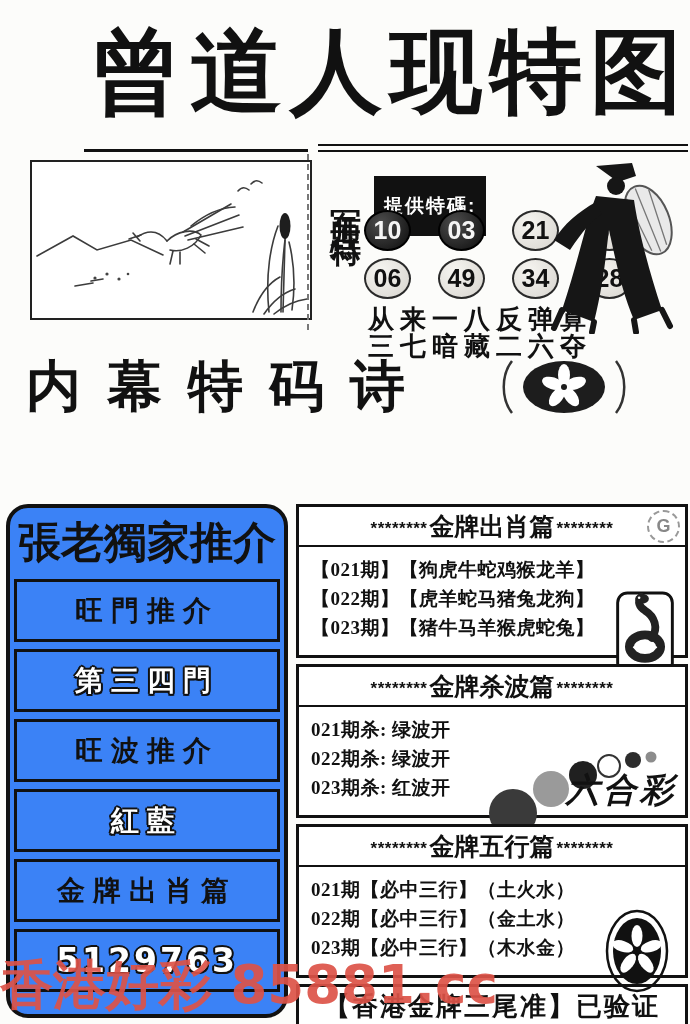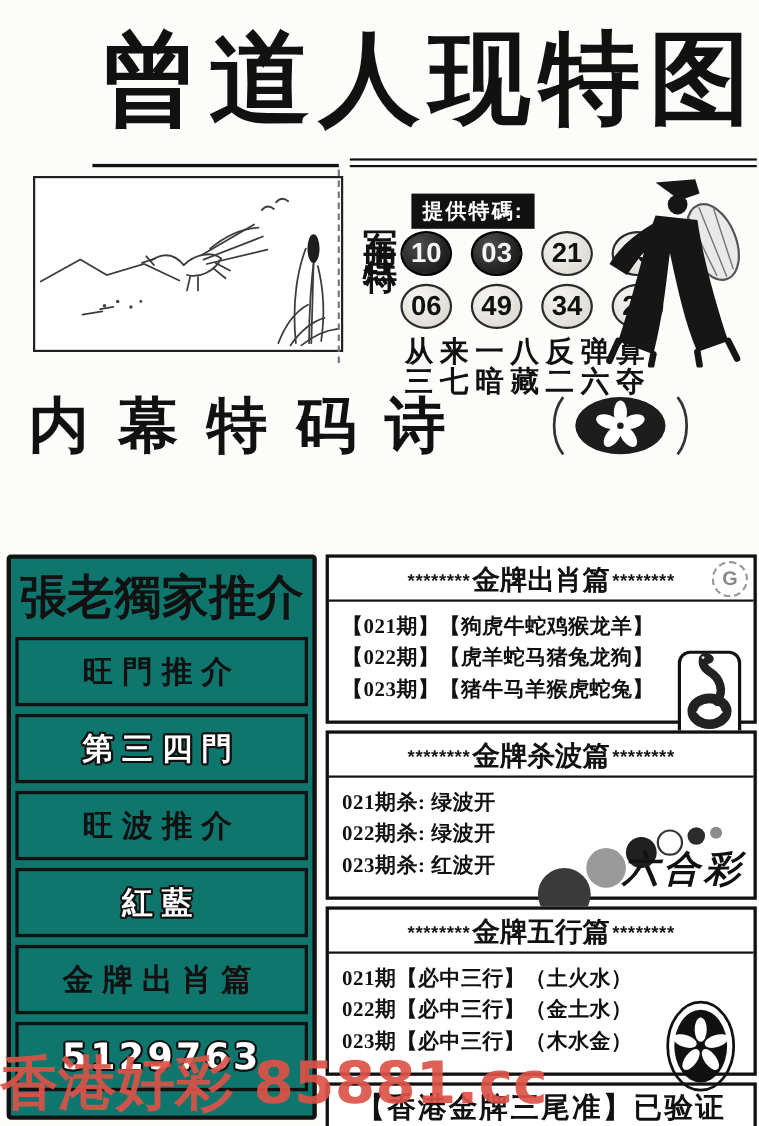--- a/index.html
+++ b/index.html
@@ -16,22 +16,22 @@
   
   .pic-box{position:absolute;left:30px;top:160px;width:282px;height:160px;
            border:2px solid #222;background:#fff;box-sizing:border-box;}
   .pic-box svg{width:100%;height:100%;}
   .vdash{position:absolute;left:307px;top:154px;height:176px;border-left:2px dashed #777;}
   
   .advisor{position:absolute;left:316px;top:152px;width:372px;height:186px;}
   .v-label{position:absolute;left:8px;top:32px;writing-mode:vertical-rl;text-orientation:upright;
            font-size:31px;font-weight:700;letter-spacing:9px;font-family:"Liberation Serif",serif;}
   .tip-chip{position:absolute;left:58px;top:24px;background:#111;color:#fff;font-size:19px;
-            font-weight:700;padding:3px 10px;letter-spacing:2px;}
-  .balls-row{position:absolute;display:flex;gap:17px;}
+            font-weight:700;padding:17px 10px;letter-spacing:2px;}
+  .balls-row{position:absolute;display:flex;gap:27px;}
   .row1{left:48px;top:58px;}
   .row2{left:48px;top:106px;}
   .ball{width:47px;height:41px;border:2px solid #2a2a2a;border-radius:50%;display:flex;
         align-items:center;justify-content:center;font-size:25px;font-weight:800;
         background:radial-gradient(circle at 35% 30%, #f6f5f1, #d7d4ce);box-sizing:border-box;}
   .ball.dark{background:radial-gradient(circle at 35% 30%, #4d4d4d, #0b0b0b);
              color:#f5f5f5;border-color:#000;}
   .adv-line{position:absolute;left:52px;font-size:26px;font-weight:800;letter-spacing:6px;
             font-family:"Liberation Serif",serif;}
   .al1{top:150px;} .al2{top:177px;}
@@ -40,22 +40,22 @@
   .poem-title{position:absolute;left:26px;top:350px;font-size:55px;font-weight:900;
               letter-spacing:26px;font-family:"DejaVu Sans",sans-serif;}
   .seal{position:absolute;left:498px;top:358px;width:132px;height:58px;}
   .poem-rows{position:absolute;left:30px;top:422px;width:640px;}
   .poem-row{display:flex;margin-bottom:3px;font-family:"Liberation Serif",serif;
             font-weight:700;font-size:26px;line-height:28px;}
   .poem-left{width:348px;letter-spacing:13px;}
   .poem-right{letter-spacing:17px;}
   
   .left-panel{position:absolute;left:6px;top:504px;width:282px;height:514px;
-              border:4px solid #111;border-radius:4px;padding:4px 4px;
-              box-sizing:border-box;background:#0f766e;}
+              border:4px solid #111;border-radius:22px;padding:4px 4px;
+              box-sizing:border-box;background:#3b82f6;}
   .lp-header{text-align:center;font-size:43px;font-weight:900;margin-top:2px;
              font-family:"DejaVu Sans",sans-serif;white-space:nowrap;}
   .lp-item{height:57px;border:3px solid #111;margin-top:7px;display:flex;align-items:center;
            justify-content:center;font-size:28px;font-weight:800;letter-spacing:8px;
            font-family:"Liberation Serif",serif;white-space:nowrap;}
   .lp-item.num{font-size:33px;letter-spacing:3px;font-family:"DejaVu Sans",sans-serif;}
   .outline{color:#fff;text-shadow:2px 0 0 #111,-2px 0 0 #111,0 2px 0 #111,0 -2px 0 #111,
            1.5px 1.5px 0 #111,-1.5px -1.5px 0 #111,1.5px -1.5px 0 #111,-1.5px 1.5px 0 #111;}
   
   .right-panel{position:absolute;left:296px;top:504px;width:392px;}

